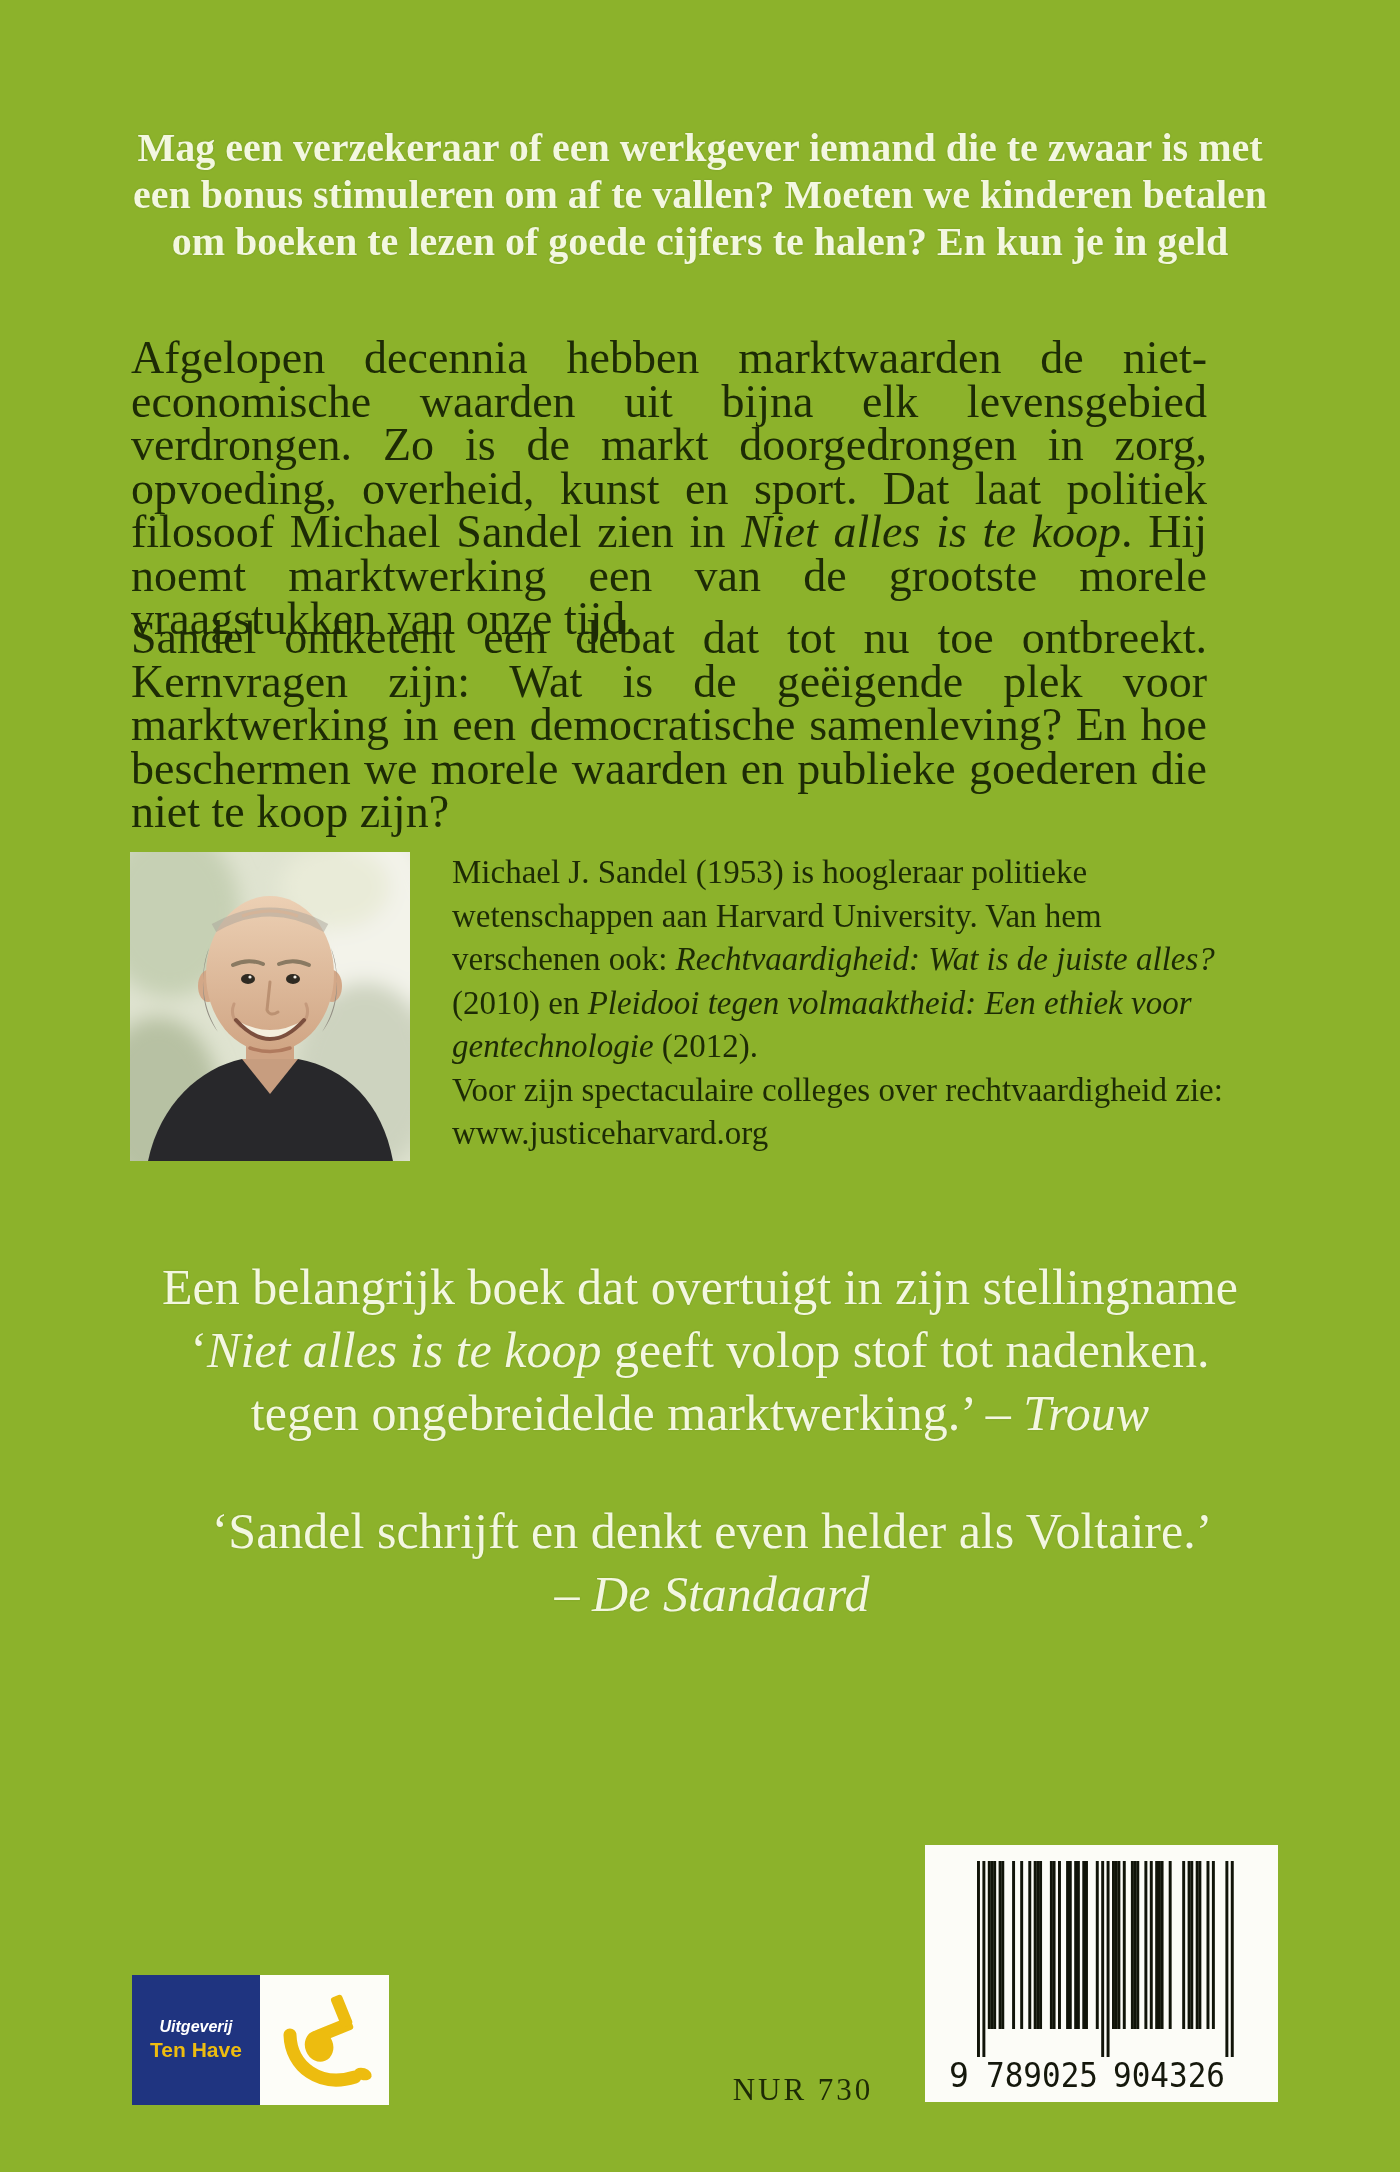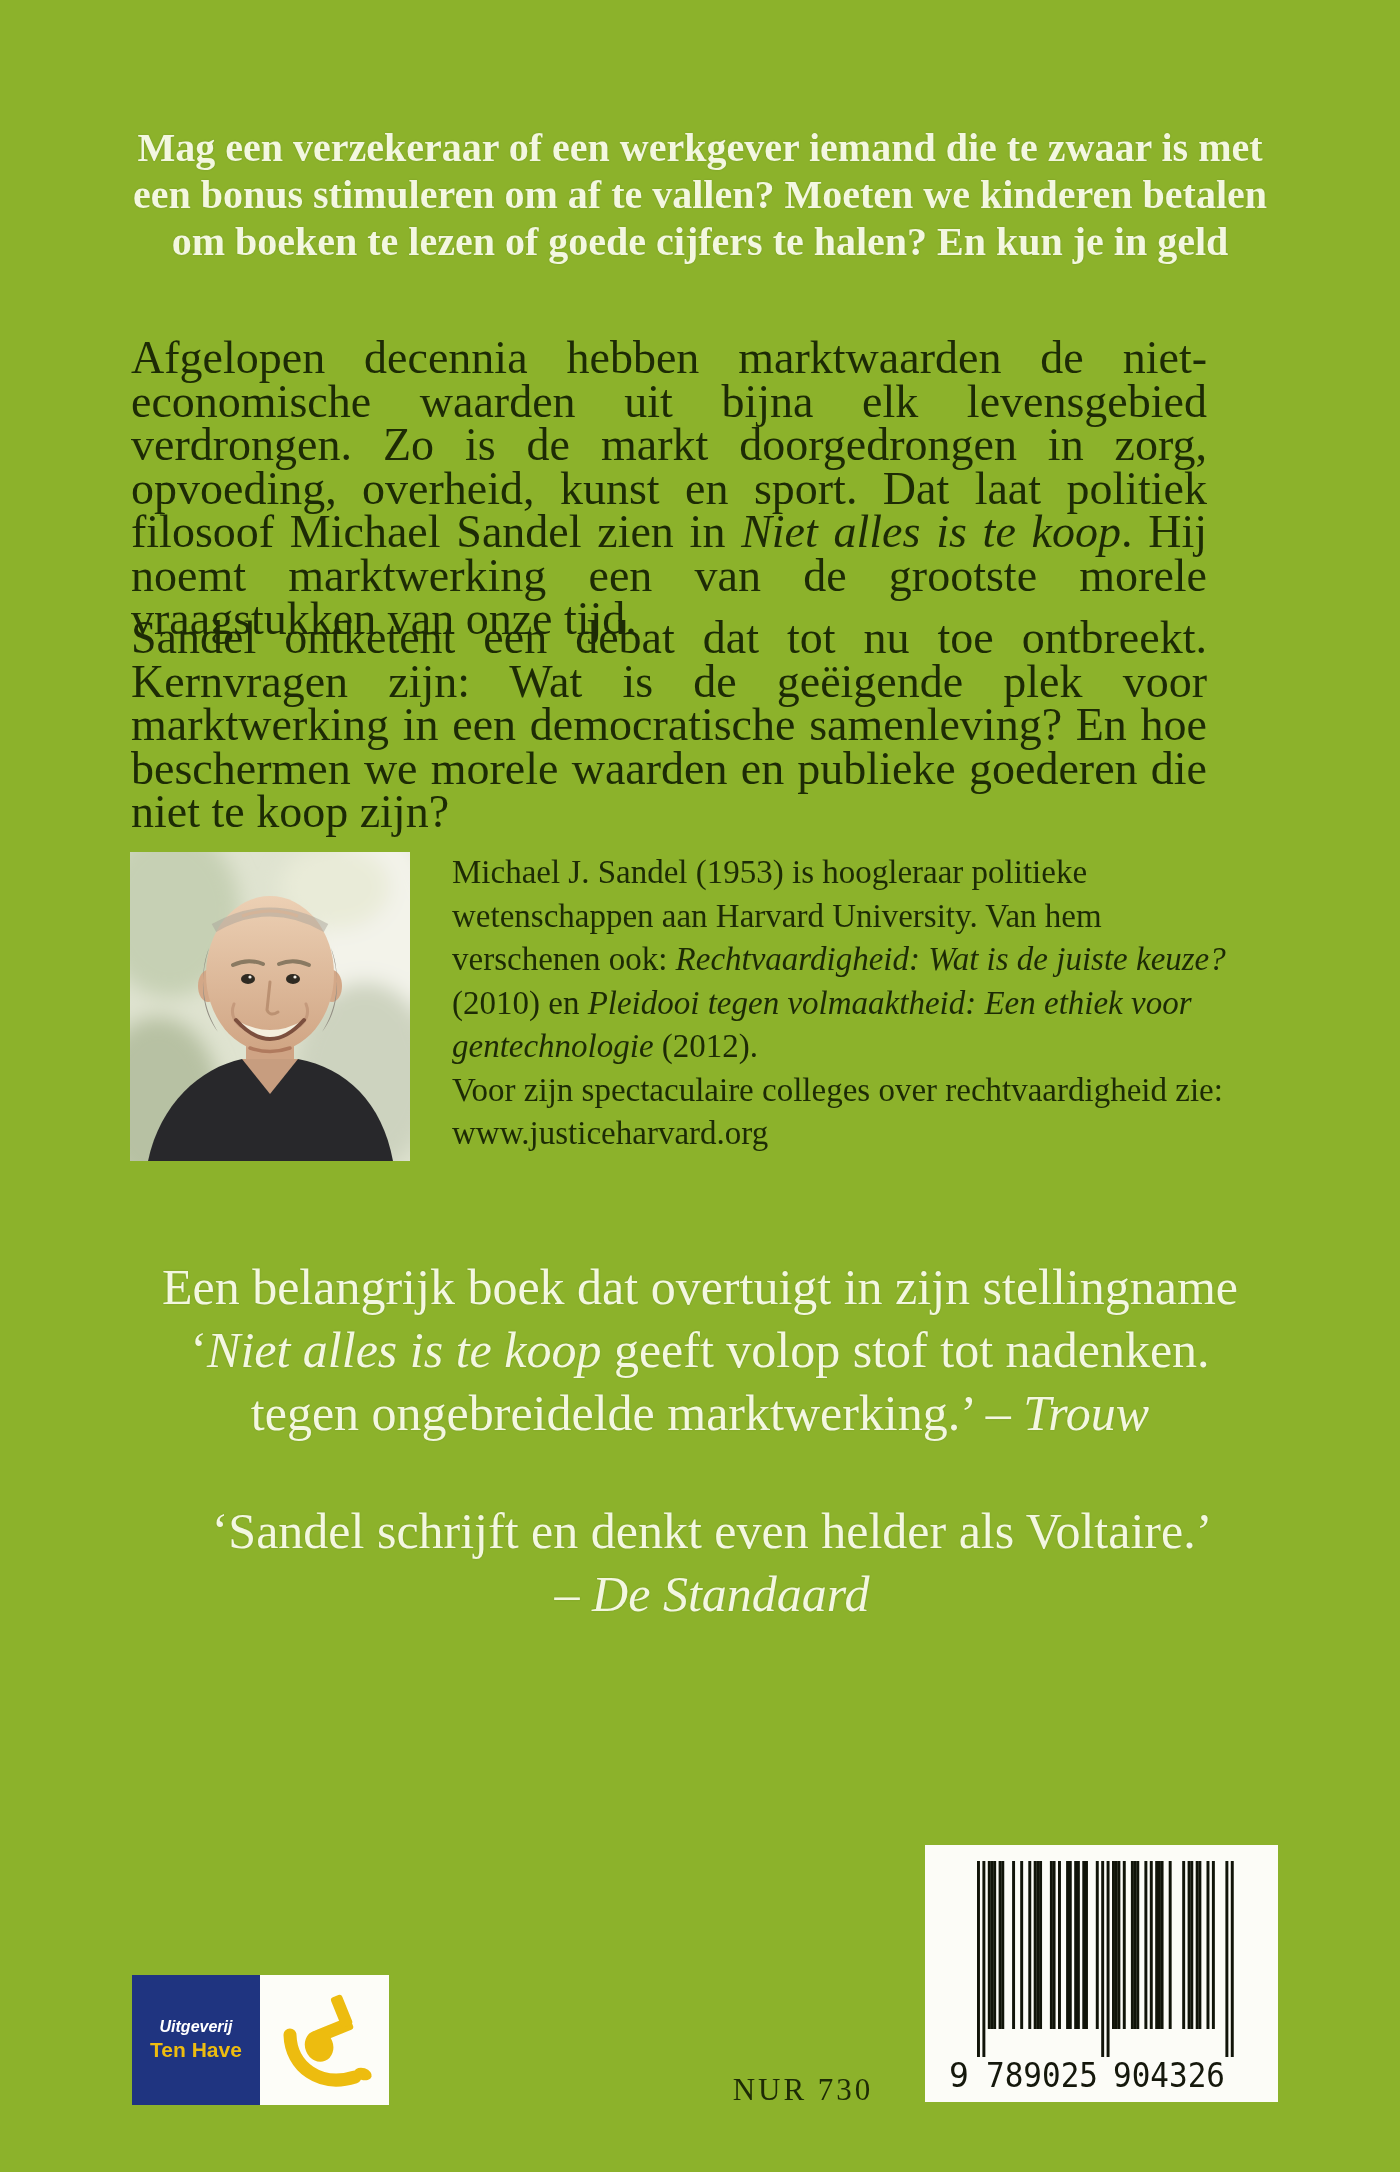--- a/index.html
+++ b/index.html
@@ -103,21 +103,21 @@
       <path d="M104 152 Q99 164 110 174" stroke="#c59a7c" stroke-width="3" fill="none" stroke-linecap="round"></path>
       <path d="M176 152 Q181 164 170 174" stroke="#c59a7c" stroke-width="3" fill="none" stroke-linecap="round"></path>
       <path d="M106 168 Q140 206 174 168 Q140 188 106 168 Z" fill="#f4eedd"></path>
       <path d="M106 168 Q140 206 174 168" stroke="#7c4f3e" stroke-width="4" fill="none" stroke-linecap="round"></path>
       <path d="M120 196 Q140 203 160 196" stroke="#b07a5e" stroke-width="3.5" fill="none" stroke-linecap="round"></path>
       <path d="M112 64 Q140 54 168 64" stroke="#d8b294" stroke-width="3" fill="none" opacity="0.7"></path>
     </svg>
   </div>
 
   <div class="bio">
-    <p><span>Michael J. Sandel (1953) is hoogleraar politieke wetenschappen aan Harvard University. Van hem verschenen ook: </span><em>Rechtvaardigheid: Wat is de juiste keuze?</em><span> (2010) en </span><em>Pleidooi tegen volmaaktheid: Een ethiek voor gentechnologie</em><span> (2012).</span></p>
+    <p><span>Michael J. Sandel (1953) is hoogleraar politieke wetenschappen aan Harvard University. Van hem verschenen ook: </span><em>Rechtvaardigheid: Wat is de juiste alles?</em><span> (2010) en </span><em>Pleidooi tegen volmaaktheid: Een ethiek voor gentechnologie</em><span> (2012).</span></p>
     <p><span>Voor zijn spectaculaire colleges over rechtvaardigheid zie: www.justiceharvard.org</span></p>
   </div>
 
   <div class="quote" id="quote-trouw">
     <div class="q-line"><span>Een belangrijk boek dat overtuigt in zijn stellingname</span></div>
     <div class="q-line"><span>‘</span><em>Niet alles is te koop</em><span> geeft volop stof tot nadenken.</span></div>
     <div class="q-line"><span>tegen ongebreidelde marktwerking.’ – </span><em>Trouw</em></div>
   </div>
 
   <div class="quote" id="quote-standaard">

